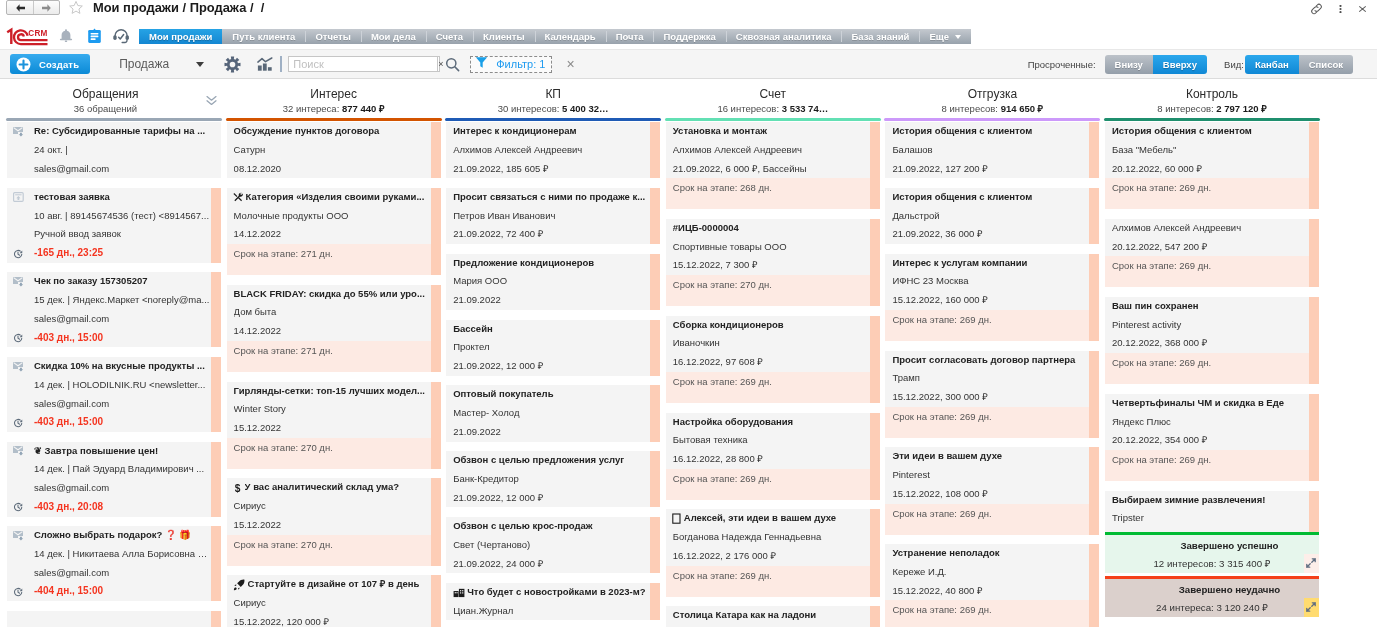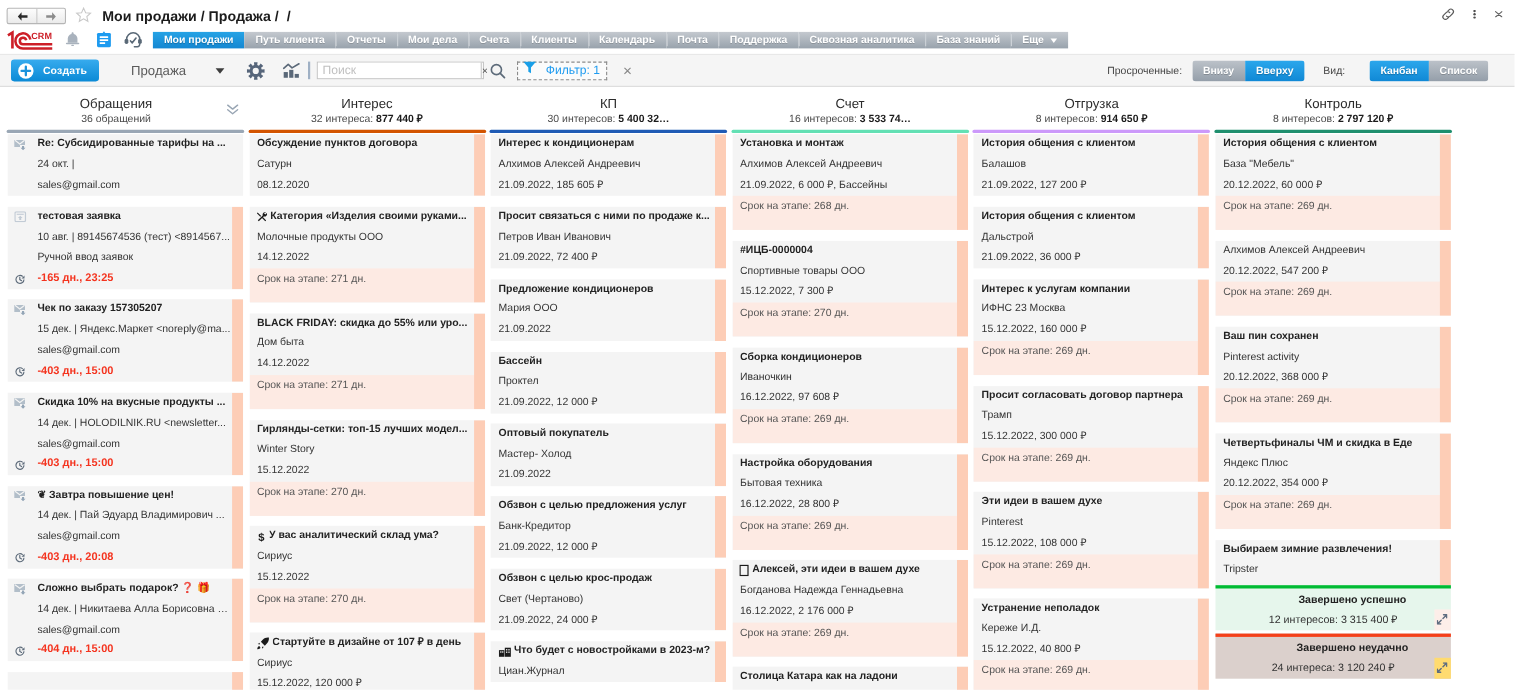--- a/index.html
+++ b/index.html
@@ -4,21 +4,21 @@
 <title>CRM Kanban</title>
 <style>
   * { box-sizing: border-box; }
   html, body { margin:0; padding:0; }
   body {
     width: 1377px; height: 627px; overflow: hidden;
     font-family: "Liberation Sans", sans-serif;
     background: #fff; color: #333;
   }
   
-  .browserbar { height: 22px; display:flex; align-items:flex-end; background:#fff; padding: 0 0 0 6px; }
+  .browserbar { height: 22px; display:flex; align-items:flex-start; background:#fff; padding: 0 0 0 6px; }
   .navbtns { display:flex; border:1px solid #b6b6b6; border-radius:2px; height:15px; background: linear-gradient(#fdfdfd,#ebebeb); overflow:hidden;}
   .navbtn { width:26px; height:13px; display:flex; align-items:center; justify-content:center; }
   .navbtn + .navbtn { border-left:1px solid #c9c9c9; }
   .star { margin-left:8px; width:16px; height:16px; display:flex; align-items:center; justify-content:center;}
   .bc-title { margin-left:9px; font-size:12.9px; font-weight:bold; color:#1b1b1b; white-space:pre; }
   .bb-right { margin-left:auto; display:flex; align-items:center; padding-right:4px;}
   .bb-icon { height:18px; display:flex; align-items:center; justify-content:center;}
   .bb-icon.i1 { width:26px; } .bb-icon.i2 { width:22px; margin-left:0px;} .bb-icon.i3 { width:22px; margin-left:0px;}
   
   .navbar { height:27px; background:#fff; display:flex; align-items:flex-end; padding-left:6px; padding-bottom:5px;}
@@ -54,21 +54,21 @@
   .searchgo { margin-left:5px; display:flex;align-items:center;justify-content:center;}
   .filterbtn { margin-left:10px; height:17px; border:1px dashed #8c8c8c; display:flex; align-items:center; padding:0 6px 0 4px; background:#fbfbfb;}
   .filterbtn .ftxt { font-size:11px; color:#1e9bf0; margin-left:8px; font-weight:normal;}
   .filterbtn .fnum { color:#1e9bf0; font-weight:normal; }
   .filterx { margin-left:14px; color:#8a8a8a; font-size:14px; line-height:1; }
   .tb-right { margin-left:auto; display:flex; align-items:center; padding-right:24px; }
   .tb-lbl { font-size:9.5px; color:#444; margin-right:9px; }
   .segm { display:flex; border-radius:3px; overflow:hidden; }
   .seg { font-size:9.5px; font-weight:bold; color:#fff; background:linear-gradient(#bcc2c9,#949ea9); padding:0 10px; height:19px; display:flex;align-items:center; text-shadow:0 1px 0 rgba(0,0,0,.18);}
   .seg.on { background:linear-gradient(#2ba7ec,#1088d5); text-shadow:0 1px 1px rgba(0,0,0,.25);}
-  .tb-lbl2 { font-size:9.5px; color:#444; margin:0 22px 0 17px; }
+  .tb-lbl2 { font-size:9.5px; color:#444; margin:0 1px 0 17px; }
 
   
   .board { display:flex; padding-left:6px; }
   .col { width:216px; margin-right:3.6px; position:relative; }
   .colhead { text-align:center; position:relative; height:43px;}
   .col-act .coltitle, .col-act .colsub { padding-right:17px; }
   .coltitle { font-size:12px; color:#2b2b2b; line-height:14px; padding-top:8px;}
   .colsub { font-size:9.5px; color:#4a4a4a; line-height:11px; padding-top:2px; }
   .colsub b { font-weight:bold; color:#1b1b1b; }
   .colbar { height:3px; border-radius:1.5px; position:absolute; left:0px; right:0px; bottom:1px; }

